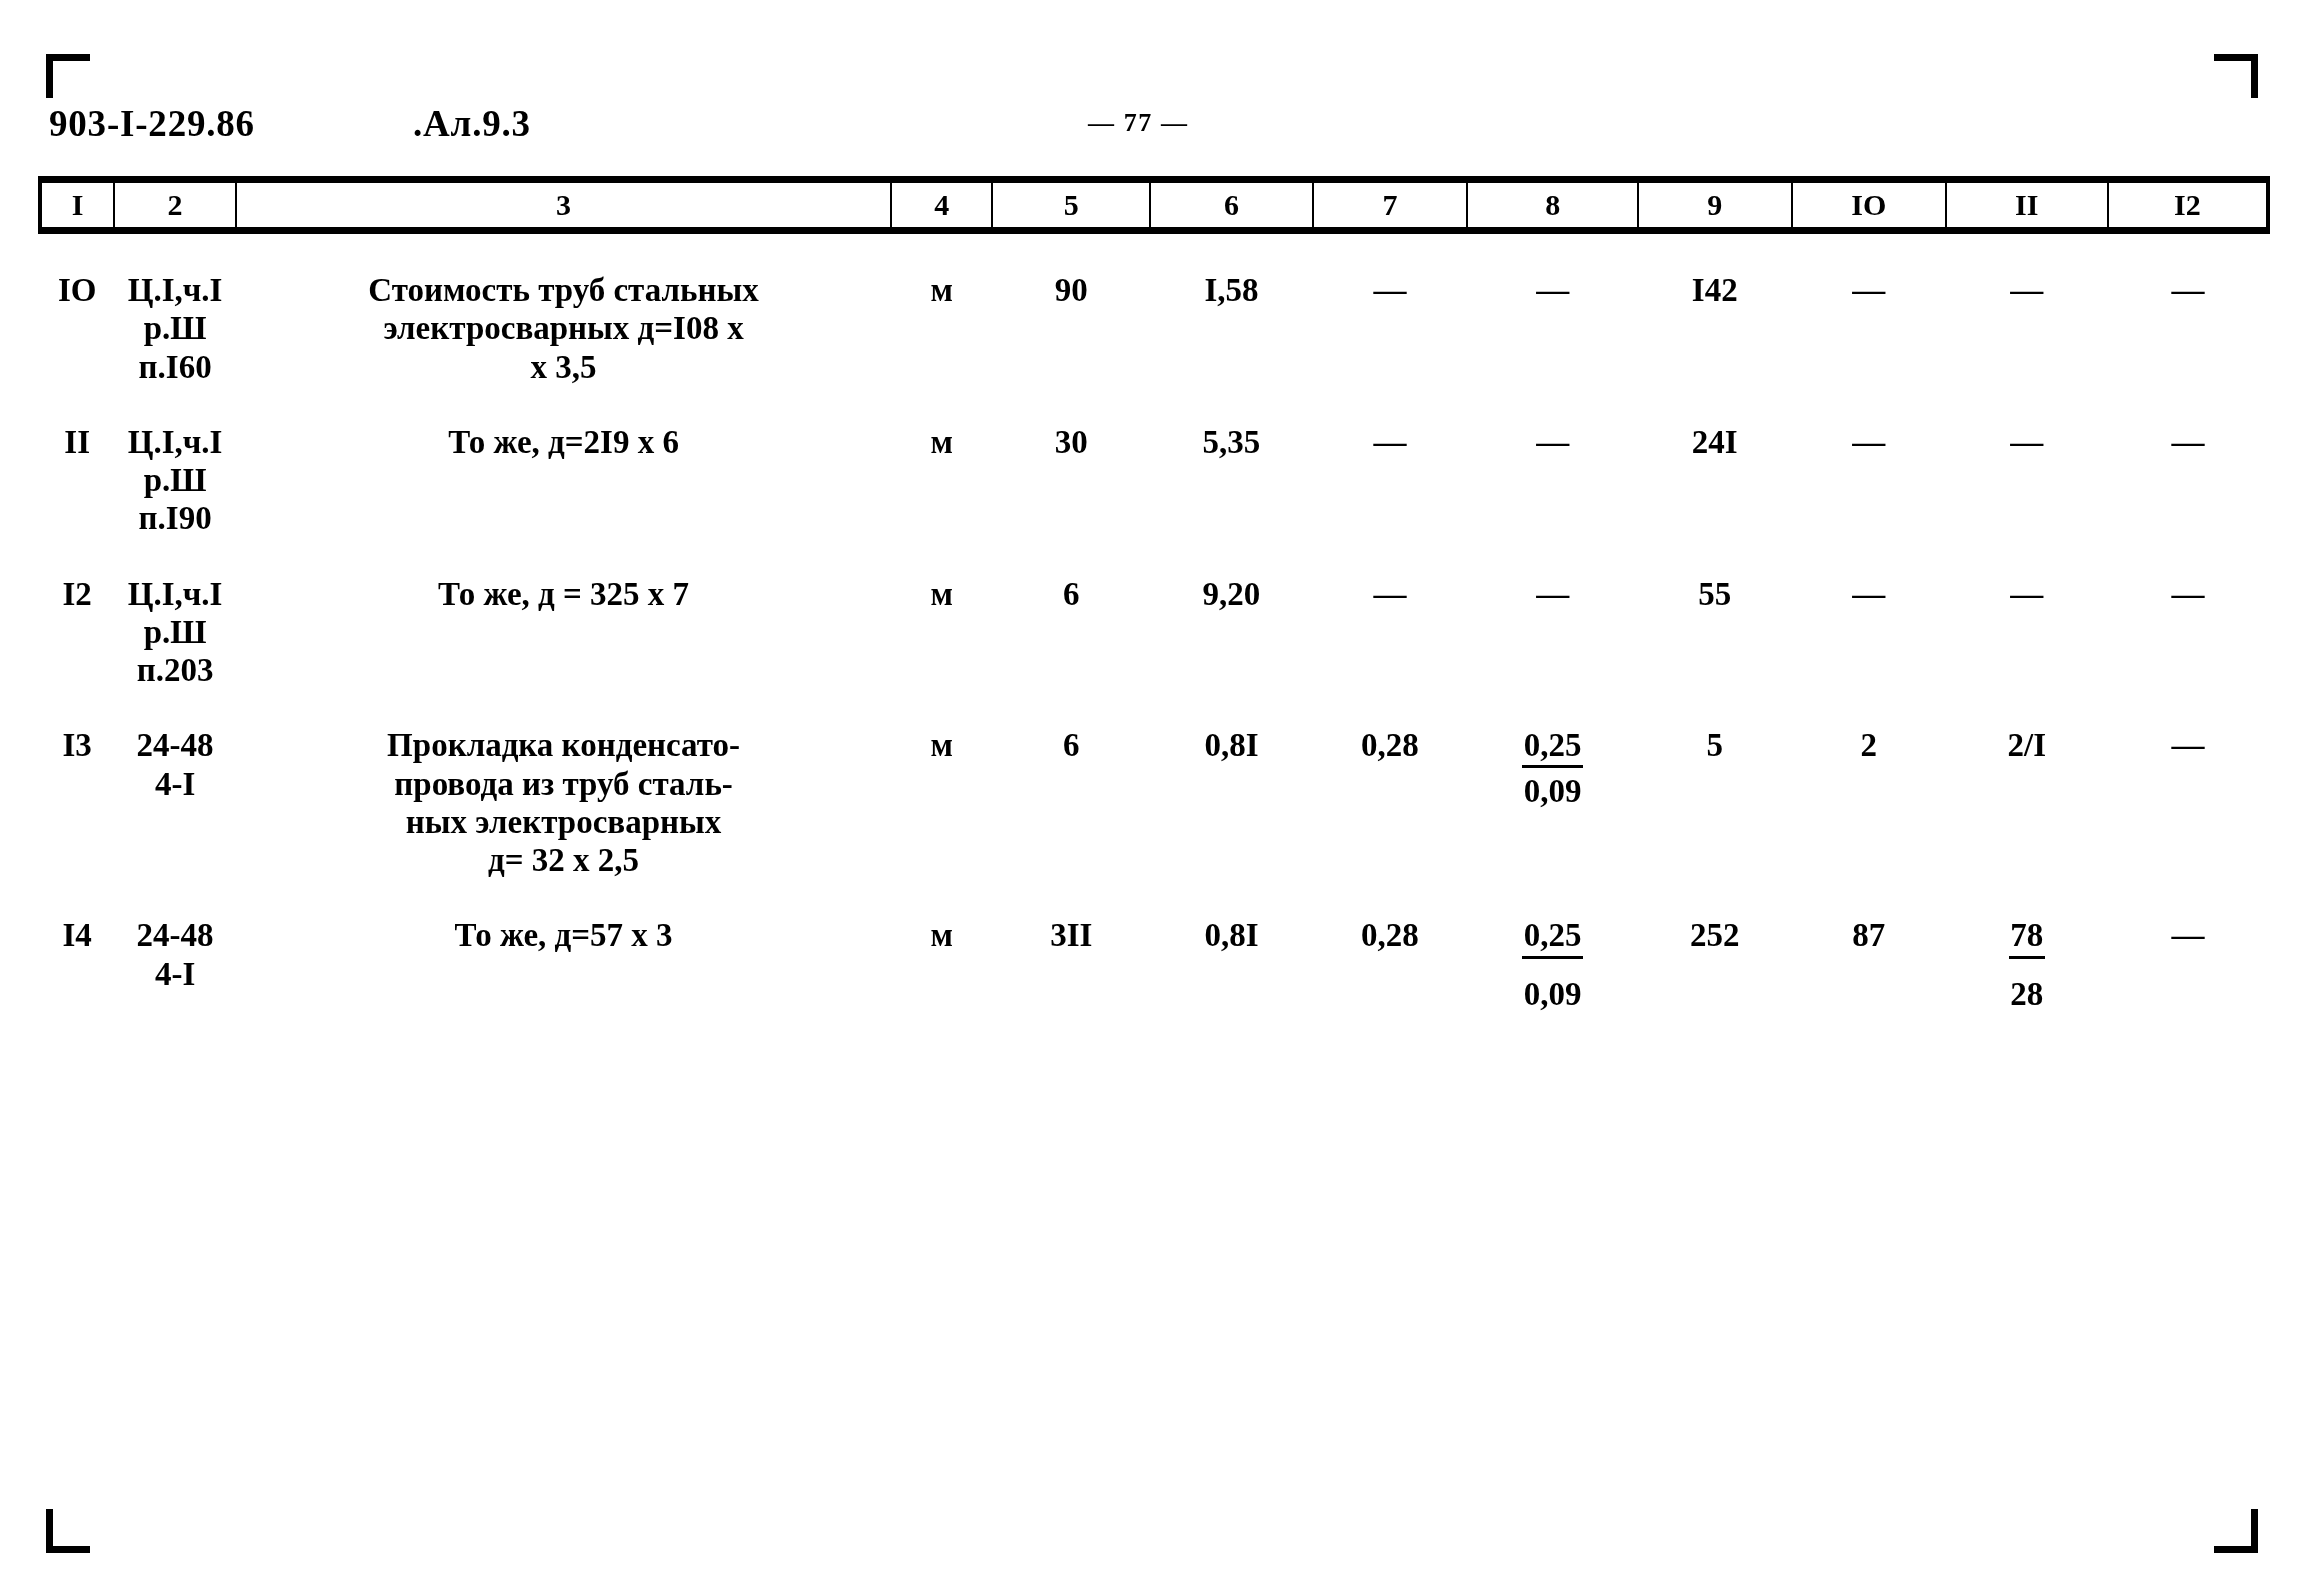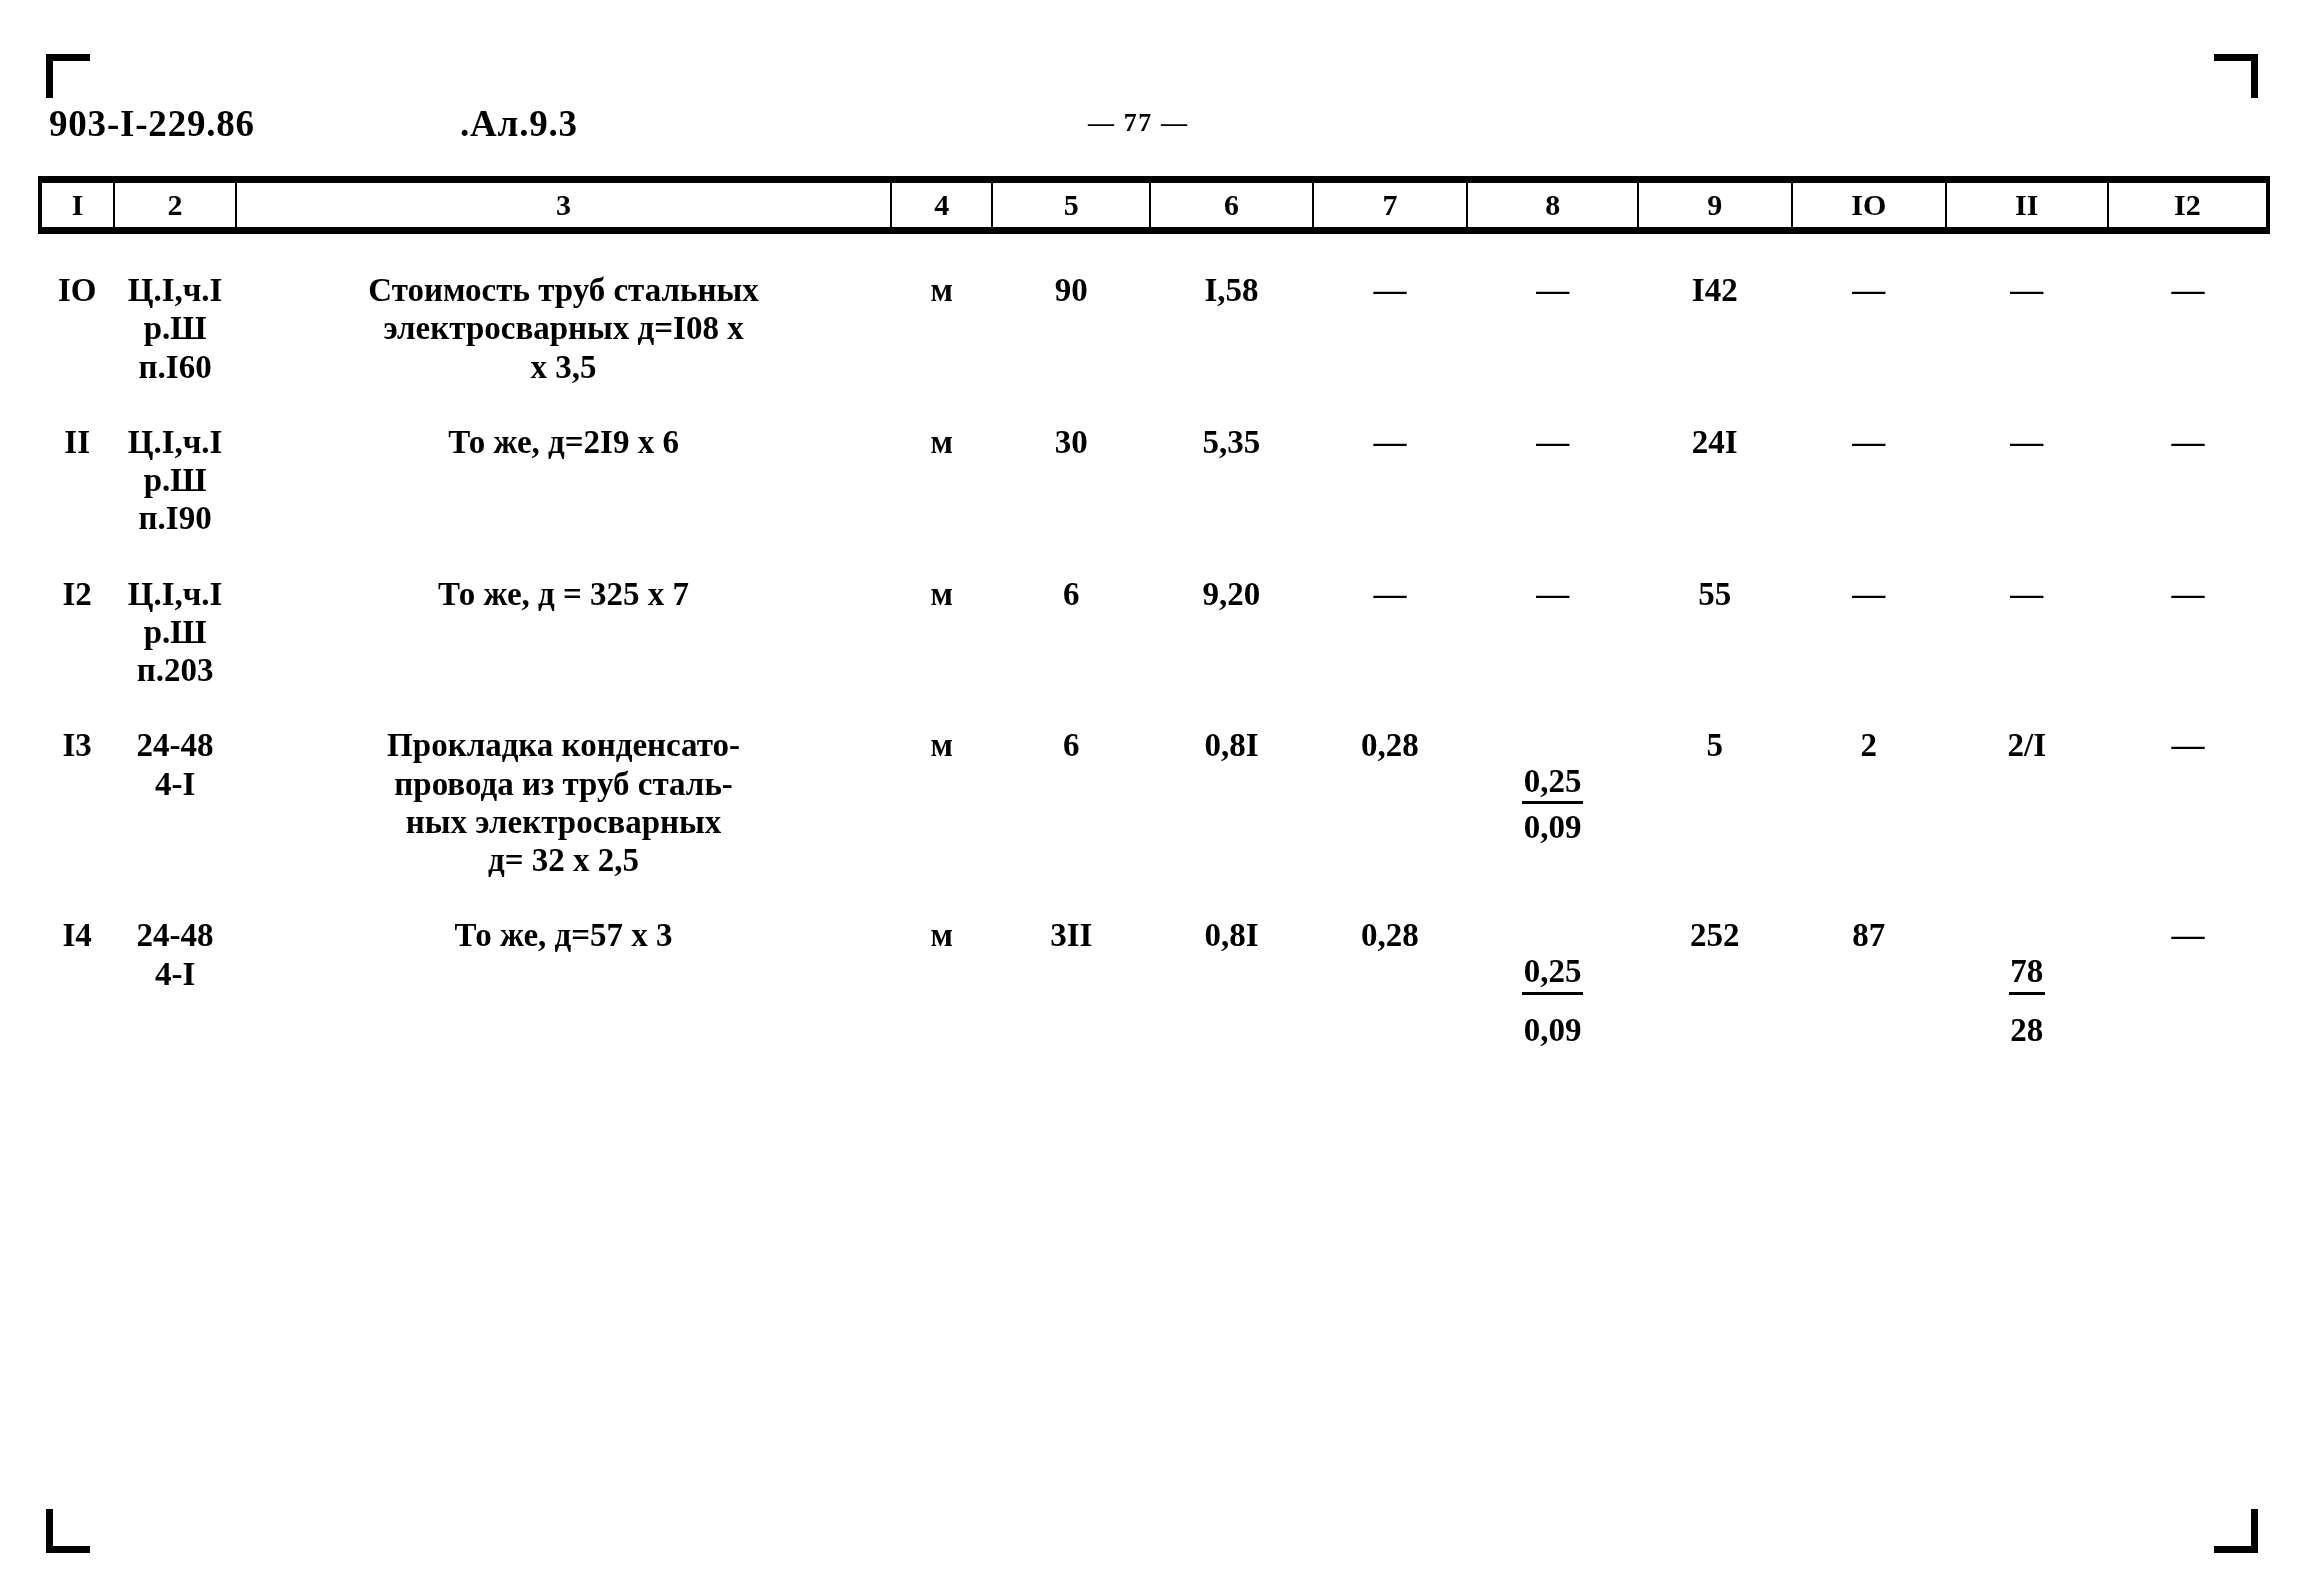--- a/index.html
+++ b/index.html
@@ -45,21 +45,20 @@
     white-space: pre;
   }
   .doc-sheet {
     position: absolute;
     left: 413px;
     top: 0;
     font-size: 37px;
     font-weight: 700;
     letter-spacing: 0.8px;
     white-space: pre;
-    margin-left: 47px;
   }
   .page-no {
     position: absolute;
     left: 1088px;
     top: 6.4px;
     font-size: 26px;
     font-weight: 700;
     letter-spacing: 1.6px;
     white-space: pre;
   }
@@ -116,21 +115,20 @@
   
   .frac {
     display: inline-block;
     text-align: center;
     line-height: 1.16;
   }
   .frac .top {
     display: block;
     border-bottom: 3.2px solid #000;
     padding: 0 1.6px 0.8px 1.6px;
-    margin-top: 36px;
   }
   .frac .bot {
     display: block;
     padding-top: 3.2px;
   }
   .frac.gap .bot { padding-top: 16px; }
 
   .sub-line { display: block; padding-top: 27px; }
 </style>
 </head>

